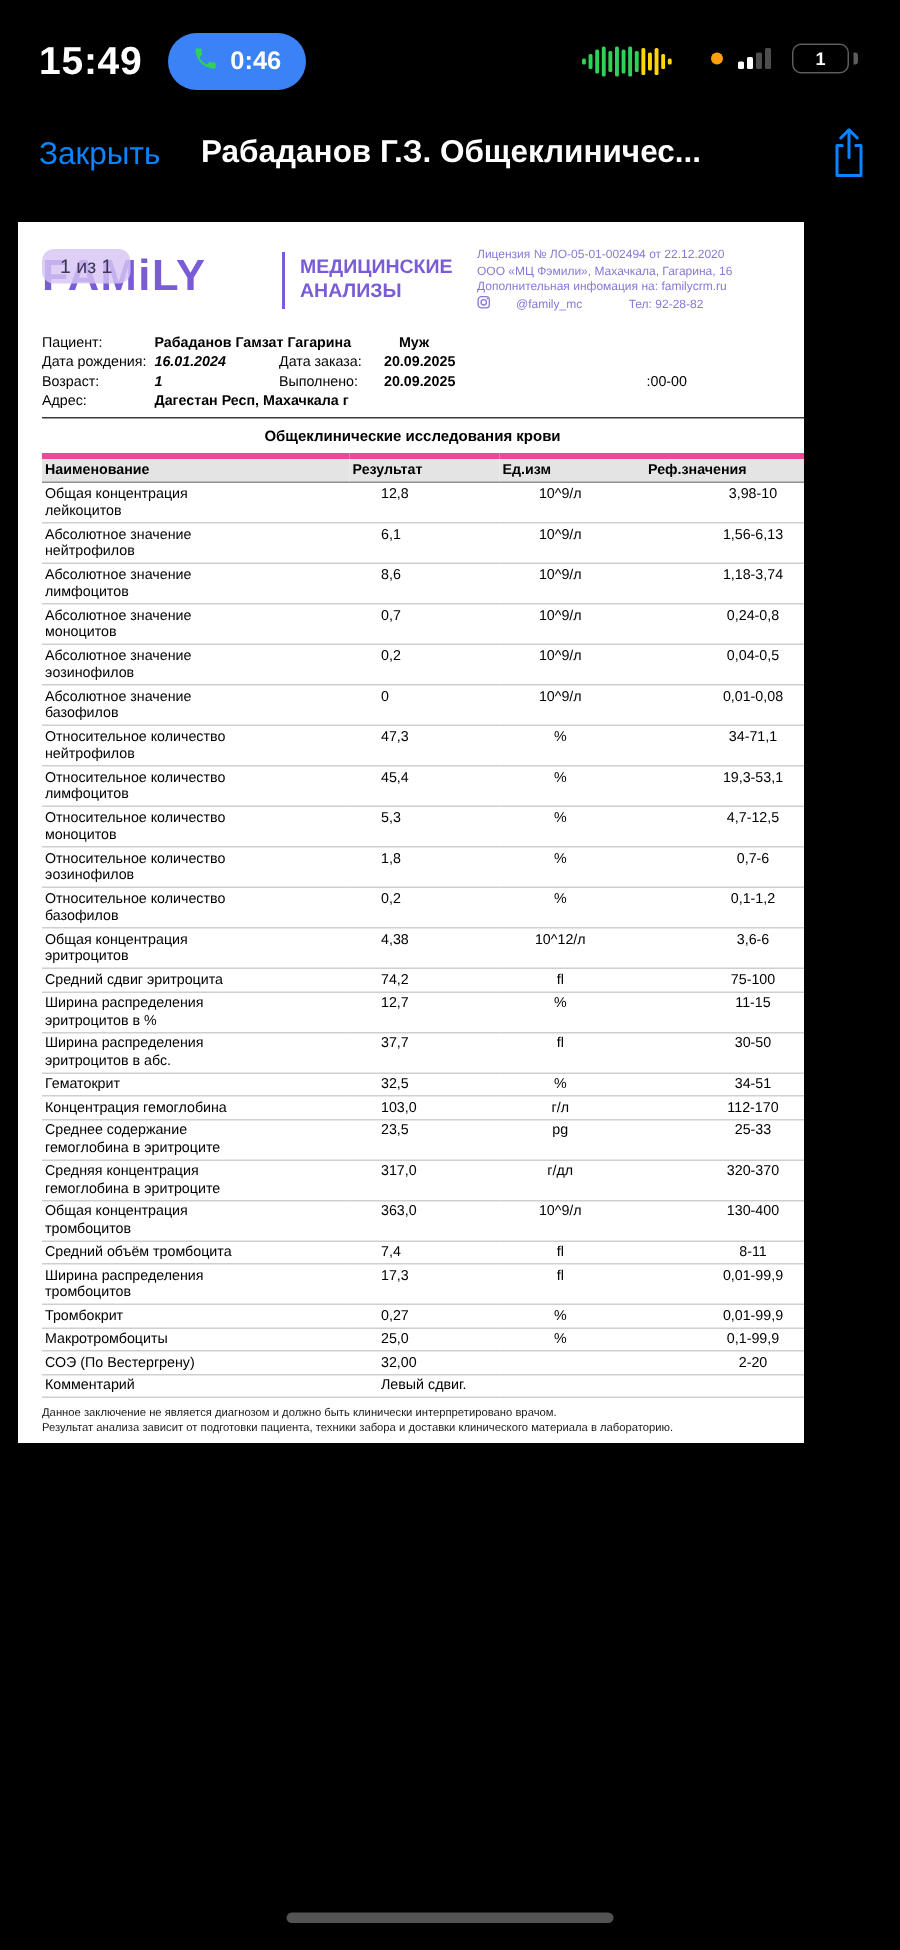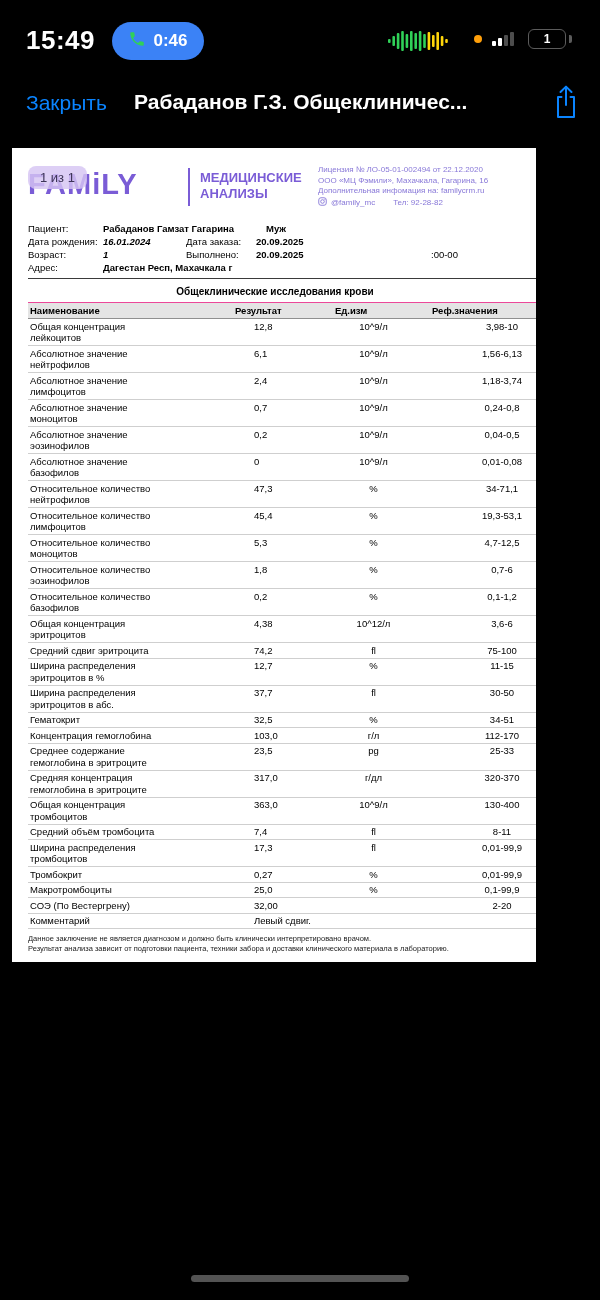--- a/index.html
+++ b/index.html
@@ -54,21 +54,21 @@
   .logo-wrap { position:relative; width:158px; flex:0 0 auto; }
   .logo-text { font-size:29px; font-weight:800; color:#7a5cd6; letter-spacing:1px; padding-top:8px; }
   .page-badge {
     position:absolute; left:0px; top:6px;
     background:rgba(214,197,243,0.82); color:#3e3558;
     font-size:13px; border-radius:8px; padding:4px 12px;
   }
   .logo-divider { width:2px; height:38px; background:#7a5cd6; margin:8px 10px 0 2px; flex:0 0 auto; }
   .logo-subtitle { color:#7a5cd6; font-weight:700; font-size:13px; line-height:16px; padding-top:10px; width:118px; flex:0 0 auto; }
   .license { margin-left:auto; width:238px; color:#8878d8; font-size:8px; line-height:10.5px; padding-top:5px; }
-  .license .row4 { display:flex; align-items:center; gap:4px; }
+  .license .row4 { display:flex; align-items:center; gap:17px; }
   .license .tel { margin-left:14px; }
 
   
   .p-grid { margin-top:6px; line-height:13px; }
   .p-row { display:flex; }
   .p-lab  { width:75px; flex:0 0 auto; }
   .p-lab2 { width:70px; flex:0 0 auto; }
   .p-v1   { width:83px; flex:0 0 auto; font-weight:700;font-style:italic; }
   .p-name { width:163px; flex:0 0 auto; font-weight:700; }
   .p-v2   { width:80px; flex:0 0 auto; font-weight:700; }
@@ -77,21 +77,21 @@
   .p-addr { font-weight:700; }
   .p-divider { border:none; border-top:1.2px solid #3a3a3a; margin-top:4px; width:540px; }
 
   .report-title { text-align:center; font-weight:700; font-size:10px; margin:7px 0 5px; }
 
   
   table { border-collapse:collapse; table-layout:fixed; width:546px; }
   col.w0{width:205px;} col.w1{width:100px;} col.w2{width:97px;} col.w3{width:144px;}
   thead th {
     background:#e4e4e4; font-weight:700; font-size:9.5px; text-align:left;
-    padding:2px 2px; border-top:1px solid #ec4899; border-bottom:1px solid #8f8f8f;
+    padding:2px 2px; border-top:4px solid #ec4899; border-bottom:1px solid #8f8f8f;
   }
   td { font-size:9.5px; line-height:11.5px; padding:1.5px 2px; vertical-align:top; border-bottom:1px solid #cfcfcf; }
   td.c0 { padding-right:56px; }
   td.c1 { padding-left:21px; }
   td.c2 { text-align:center; padding-right:18px; }
   td.c3 { text-align:center; }
 
   
   .footnotes { margin-top:5px; font-size:7.5px; line-height:9.8px; color:#1a1a1a; }
 
@@ -251,21 +251,21 @@
             <td class="c3">3,98-10</td>
           </tr>
           <tr>
             <td class="c0">Абсолютное значение нейтрофилов</td>
             <td class="c1">6,1</td>
             <td class="c2">10^9/л</td>
             <td class="c3">1,56-6,13</td>
           </tr>
           <tr>
             <td class="c0">Абсолютное значение лимфоцитов</td>
-            <td class="c1">2,4</td>
+            <td class="c1">8,6</td>
             <td class="c2">10^9/л</td>
             <td class="c3">1,18-3,74</td>
           </tr>
           <tr>
             <td class="c0">Абсолютное значение моноцитов</td>
             <td class="c1">0,7</td>
             <td class="c2">10^9/л</td>
             <td class="c3">0,24-0,8</td>
           </tr>
           <tr>

